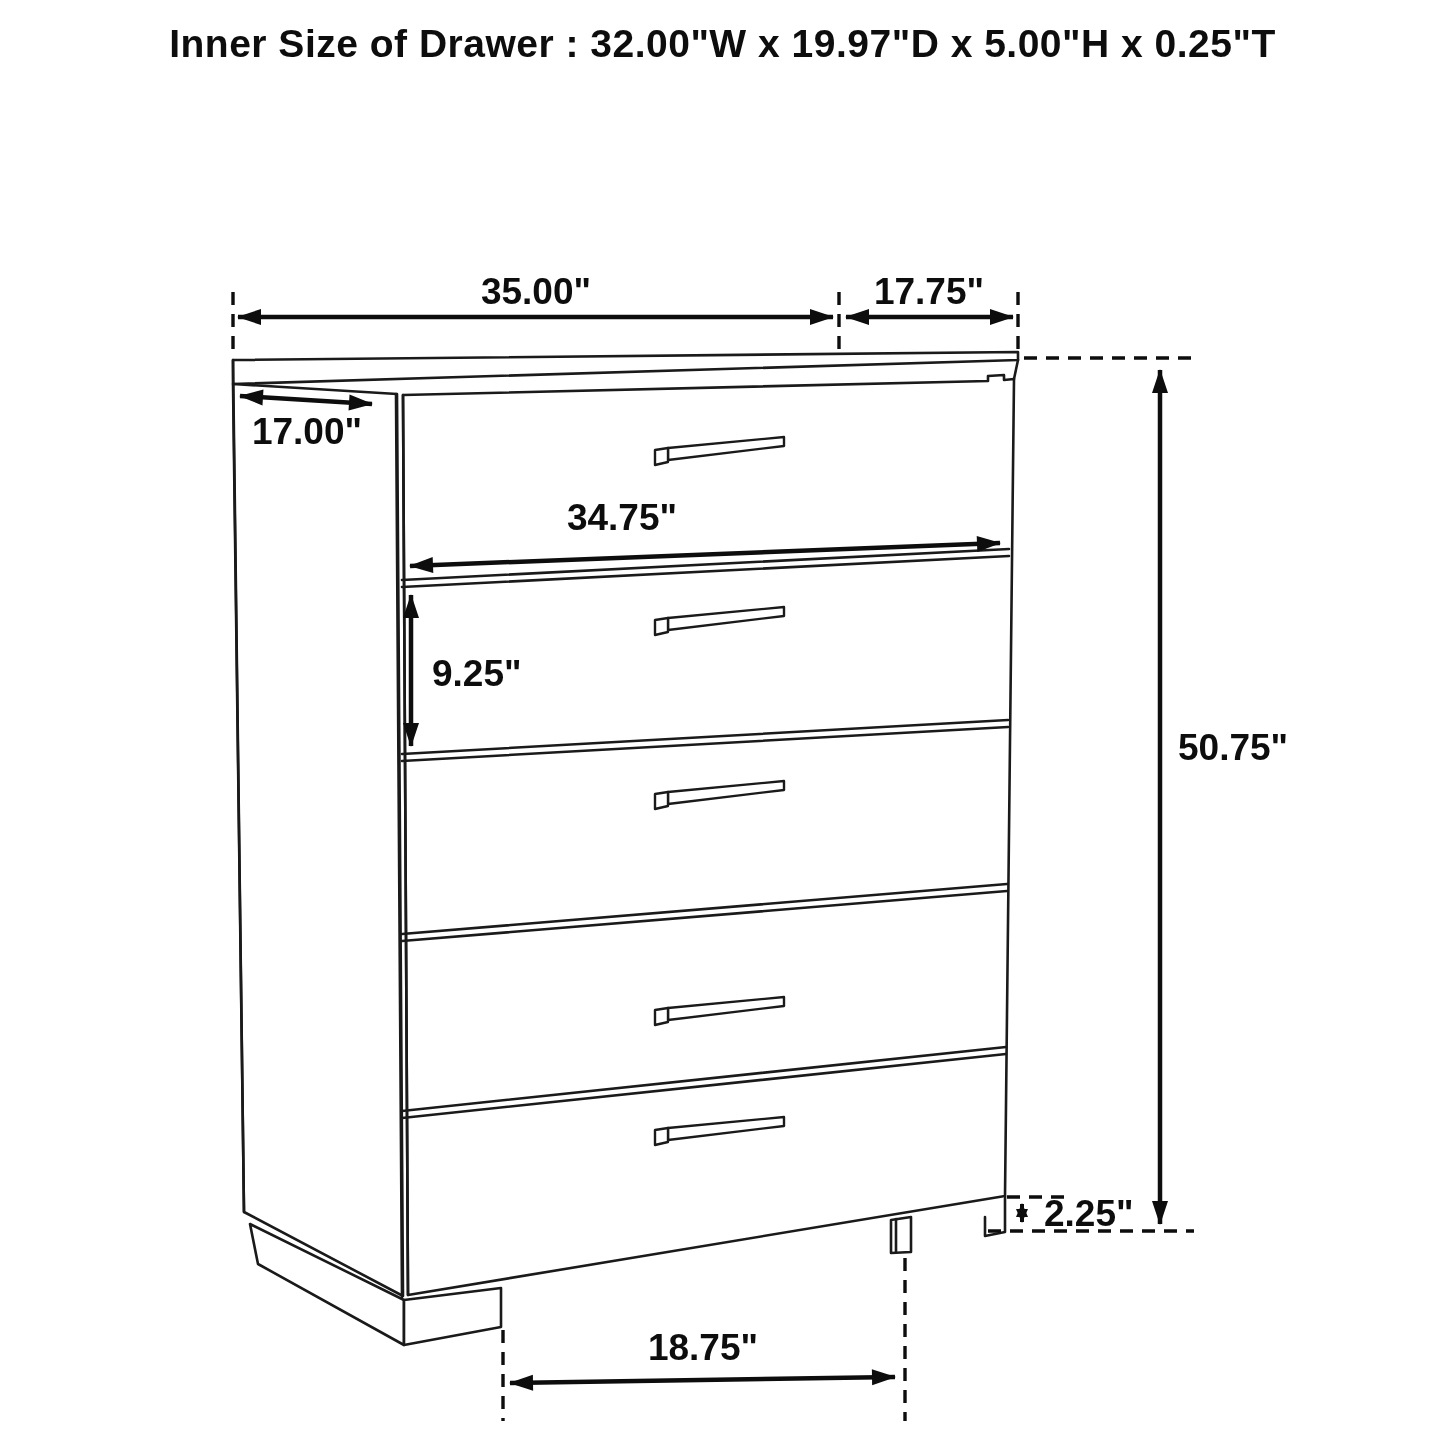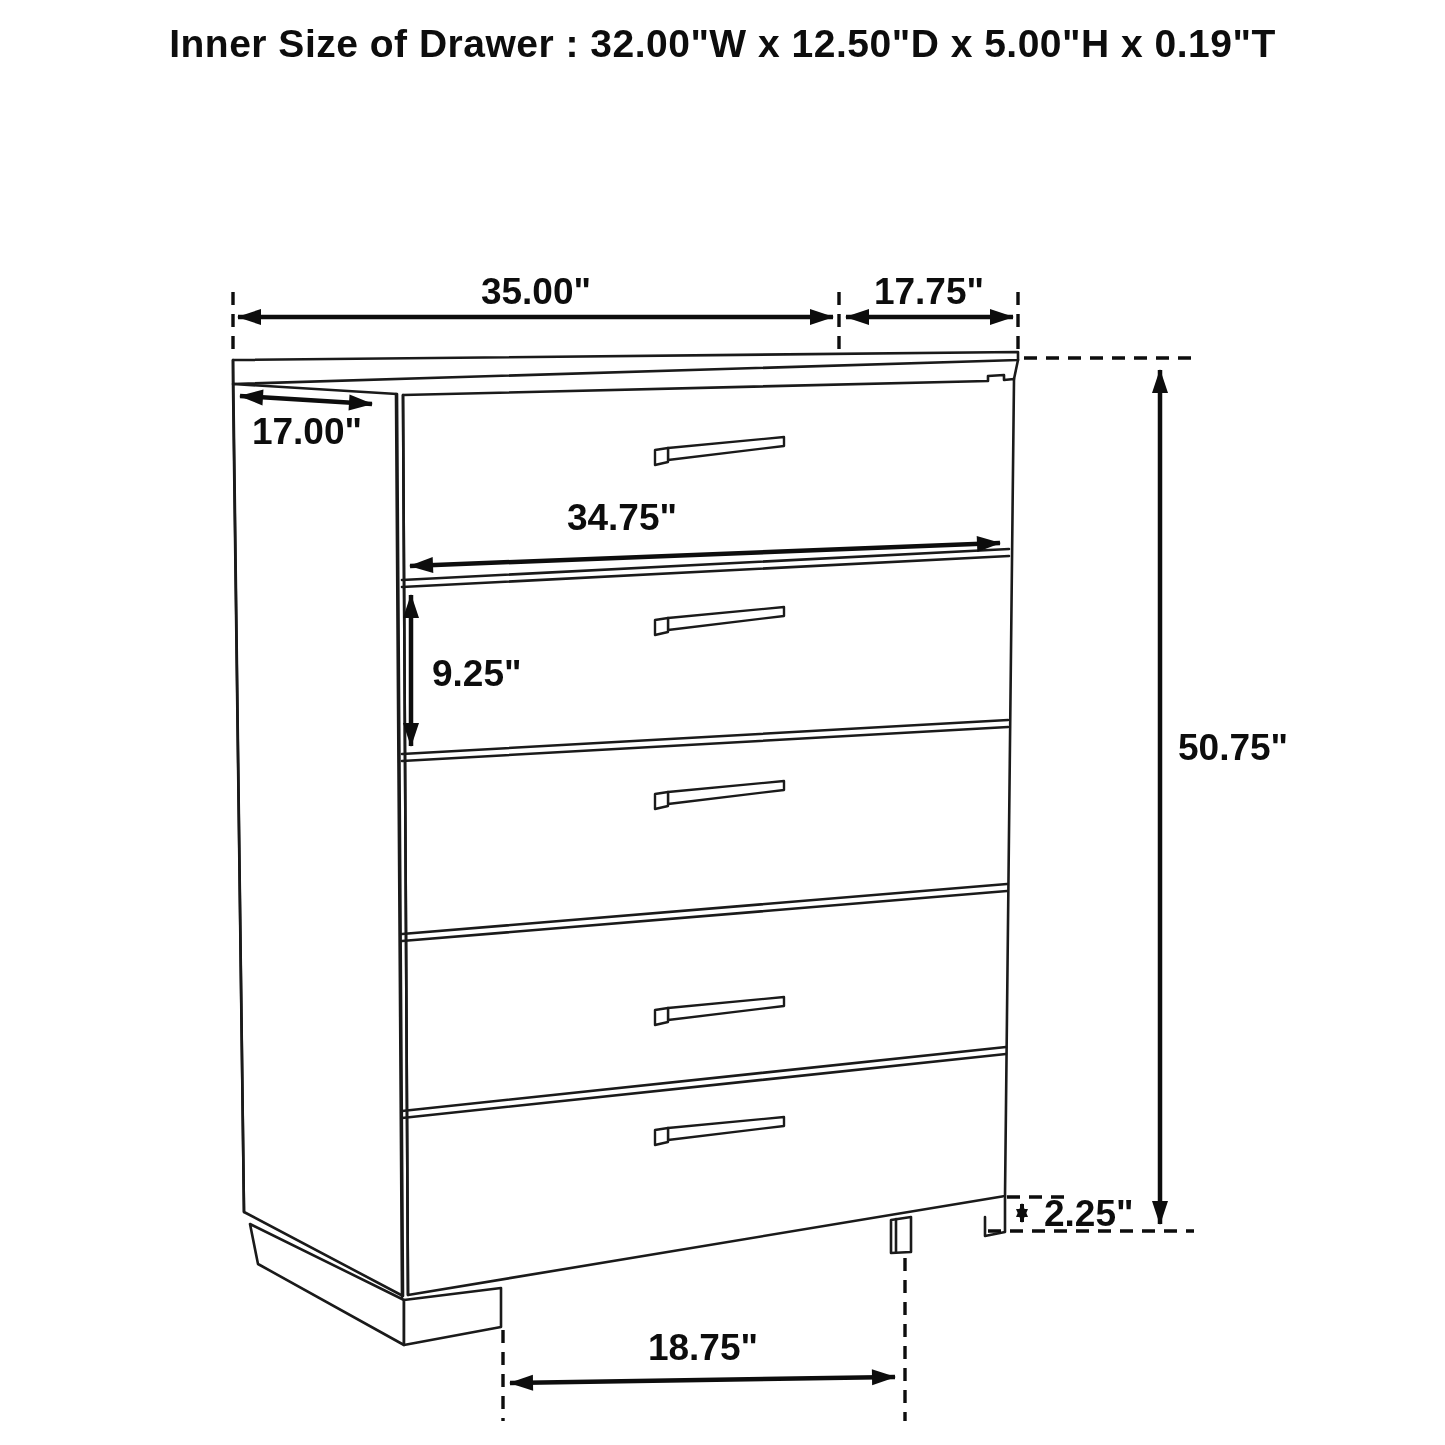--- a/index.html
+++ b/index.html
@@ -19,21 +19,21 @@
   svg.diagram{position:absolute;top:0;left:0;}
   .dim-text{
     font-family:"Liberation Sans", sans-serif;
     font-size:37px;font-weight:bold;fill:#0d0d0d;
   }
 </style>
 </head>
 <body>
 
 <div class="page">
-  <div class="title">Inner Size of Drawer : 32.00"W x 12.50"D x 5.00"H x 0.19"T</div>
+  <div class="title">Inner Size of Drawer : 32.00"W x 19.97"D x 5.00"H x 0.25"T</div>
 
   <svg class="diagram" width="1445" height="1445" viewBox="0 0 1445 1445">
     <defs>
       <marker id="mEnd" markerUnits="userSpaceOnUse" markerWidth="28" markerHeight="20" refX="25" refY="10" orient="auto">
           <path d="M2,2 L26,10 L2,18 Z" fill="#0d0d0d"></path>
         </marker>
       <marker id="mStart" markerUnits="userSpaceOnUse" markerWidth="28" markerHeight="20" refX="3" refY="10" orient="auto">
           <path d="M26,2 L2,10 L26,18 Z" fill="#0d0d0d"></path>
         </marker>
       <marker id="mEndS" markerUnits="userSpaceOnUse" markerWidth="18" markerHeight="16" refX="15" refY="8" orient="auto">

